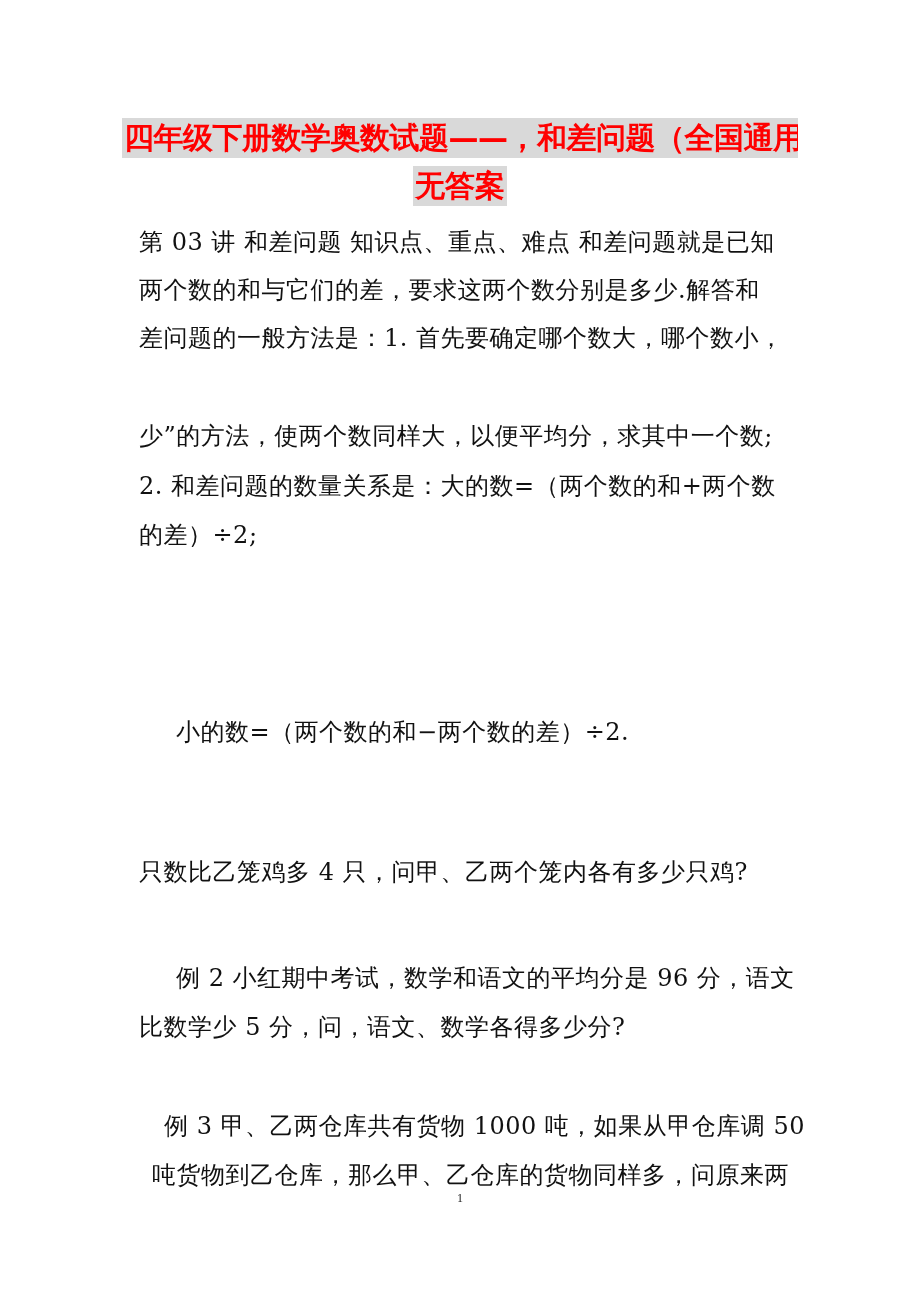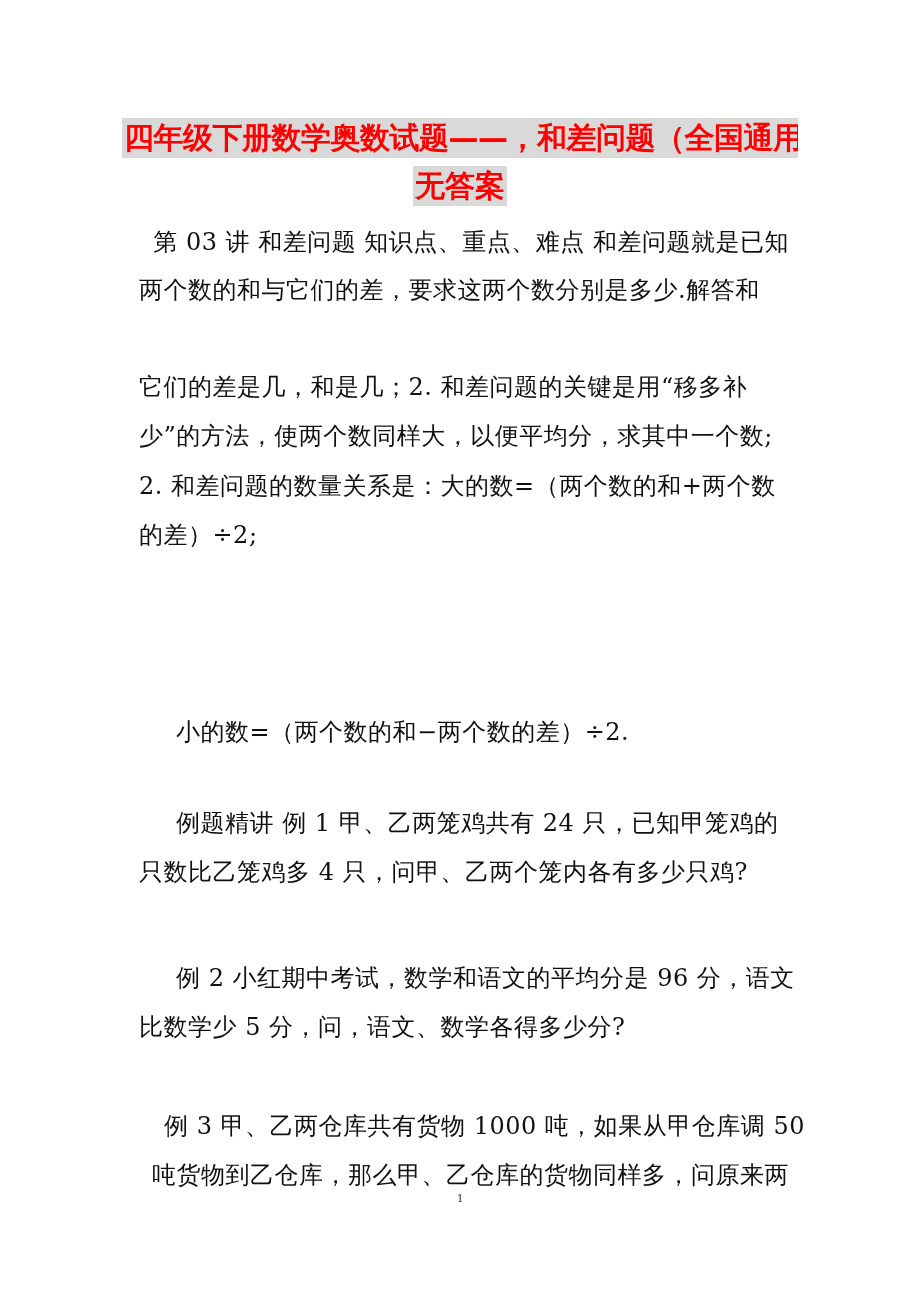--- a/index.html
+++ b/index.html
@@ -66,30 +66,29 @@
 
 <div class="page">
 
   <div class="title-line" id="title1">
     <span class="title-hl">四年级下册数学奥数试题——，和差问题（全国通用）</span>
   </div>
   <div class="title-line" id="title2">
     <span class="title-hl">无答案</span>
   </div>
 
-  <div class="p" style="top:218px;text-align:right;">第 03 讲  和差问题  知识点、重点、难点  和差问题就是已知</div>
+  <div class="p" style="top:218px;">第 03 讲  和差问题  知识点、重点、难点  和差问题就是已知</div>
   <div class="p" style="top:266px;">两个数的和与它们的差，要求这两个数分别是多少.解答和</div>
-  <div class="p" style="top:363px;">它们的差是几，和是几；2.  和差问题的关键是用“移多补</div>
+  <div class="p" style="top:314px;">差问题的一般方法是：1.  首先要确定哪个数大，哪个数小，</div>
   <div class="p" style="top:412px;">少”的方法，使两个数同样大，以便平均分，求其中一个数;</div>
   <div class="p" style="top:462px;">2.  和差问题的数量关系是：大的数=（两个数的和+两个数</div>
   <div class="p" style="top:511px;">的差）÷2;</div>
 
   <div class="p" style="top:708px; left:176px;">小的数=（两个数的和−两个数的差）÷2.</div>
 
-  <div class="p" style="top:799px; left:176px;">例题精讲  例 1  甲、乙两笼鸡共有 24 只，已知甲笼鸡的</div>
   <div class="p" style="top:848px;">只数比乙笼鸡多 4 只，问甲、乙两个笼内各有多少只鸡?</div>
 
   <div class="p" style="top:954px; left:176px;">例 2  小红期中考试，数学和语文的平均分是 96 分，语文</div>
   <div class="p" style="top:1003px;">比数学少 5 分，问，语文、数学各得多少分?</div>
 
   <div class="p" style="top:1102px; left:164px;">例 3  甲、乙两仓库共有货物 1000 吨，如果从甲仓库调 50</div>
   <div class="p" style="top:1151px;text-align:right;">吨货物到乙仓库，那么甲、乙仓库的货物同样多，问原来两</div>
 
   <div class="page-num">1</div>
 </div>

